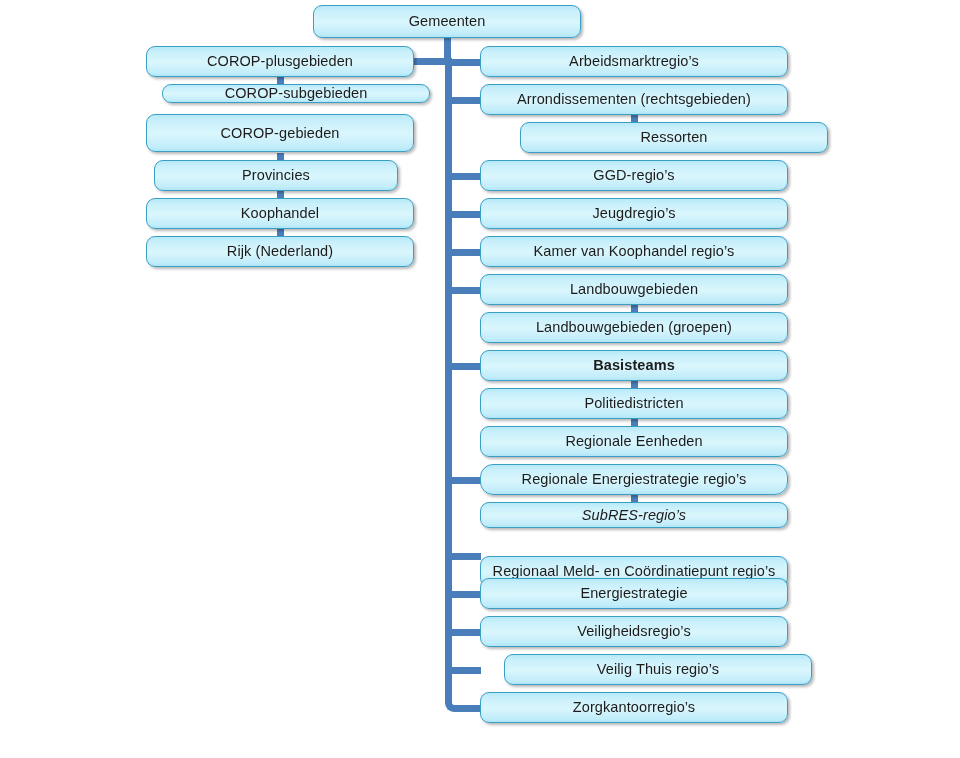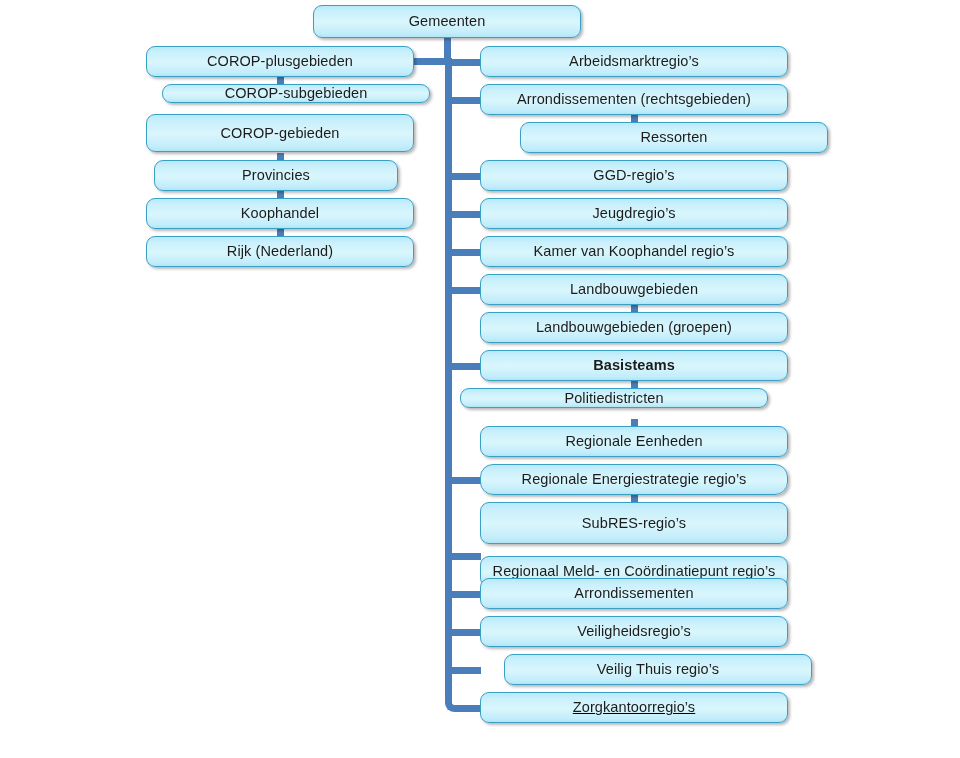--- a/index.html
+++ b/index.html
@@ -139,41 +139,41 @@
       </div>
       <div class="node" style="left: 480px; top: 274px; width: 308px; height: 31px;">
         <span class="node-label">Landbouwgebieden</span>
       </div>
       <div class="node" style="left: 480px; top: 312px; width: 308px; height: 31px;">
         <span class="node-label">Landbouwgebieden  (groepen)</span>
       </div>
       <div class="node" style="left: 480px; top: 350px; width: 308px; height: 31px; font-weight: bold;">
         <span class="node-label">Basisteams</span>
       </div>
-      <div class="node" style="left: 460px; top: 388px; width: 308px; height: 20px;">
+      <div class="node" style="left: 480px; top: 388px; width: 308px; height: 31px;">
         <span class="node-label">Politiedistricten</span>
       </div>
       <div class="node" style="left: 480px; top: 426px; width: 308px; height: 31px;">
         <span class="node-label">Regionale Eenheden</span>
       </div>
       <div class="node" style="left: 480px; top: 464px; width: 308px; height: 31px; border-radius: 13px;">
         <span class="node-label">Regionale Energiestrategie regio’s</span>
       </div>
-      <div class="node" style="left: 480px; top: 502px; width: 308px; height: 42px;">
+      <div class="node" style="left: 480px; top: 502px; width: 308px; height: 26px; font-style: italic;">
         <span class="node-label">SubRES-regio’s</span>
       </div>
       <div class="node" style="left: 480px; top: 556px; width: 308px; height: 31px;">
         <span class="node-label">Regionaal Meld- en Coördinatiepunt  regio’s</span>
       </div>
       <div class="node" style="left: 480px; top: 578px; width: 308px; height: 31px;">
-        <span class="node-label">Arrondissementen</span>
+        <span class="node-label">Energiestrategie</span>
       </div>
       <div class="node" style="left: 480px; top: 616px; width: 308px; height: 31px;">
         <span class="node-label">Veiligheidsregio’s</span>
       </div>
       <div class="node" style="left: 480px; top: 654px; width: 308px; height: 31px; margin-left: 24px;">
         <span class="node-label">Veilig Thuis regio’s</span>
       </div>
-      <div class="node" style="left: 480px; top: 692px; width: 308px; height: 31px; text-decoration: underline;">
+      <div class="node" style="left: 480px; top: 692px; width: 308px; height: 31px;">
         <span class="node-label">Zorgkantoorregio’s</span>
       </div>
     </div>
 </div>
 
 </body></html>

